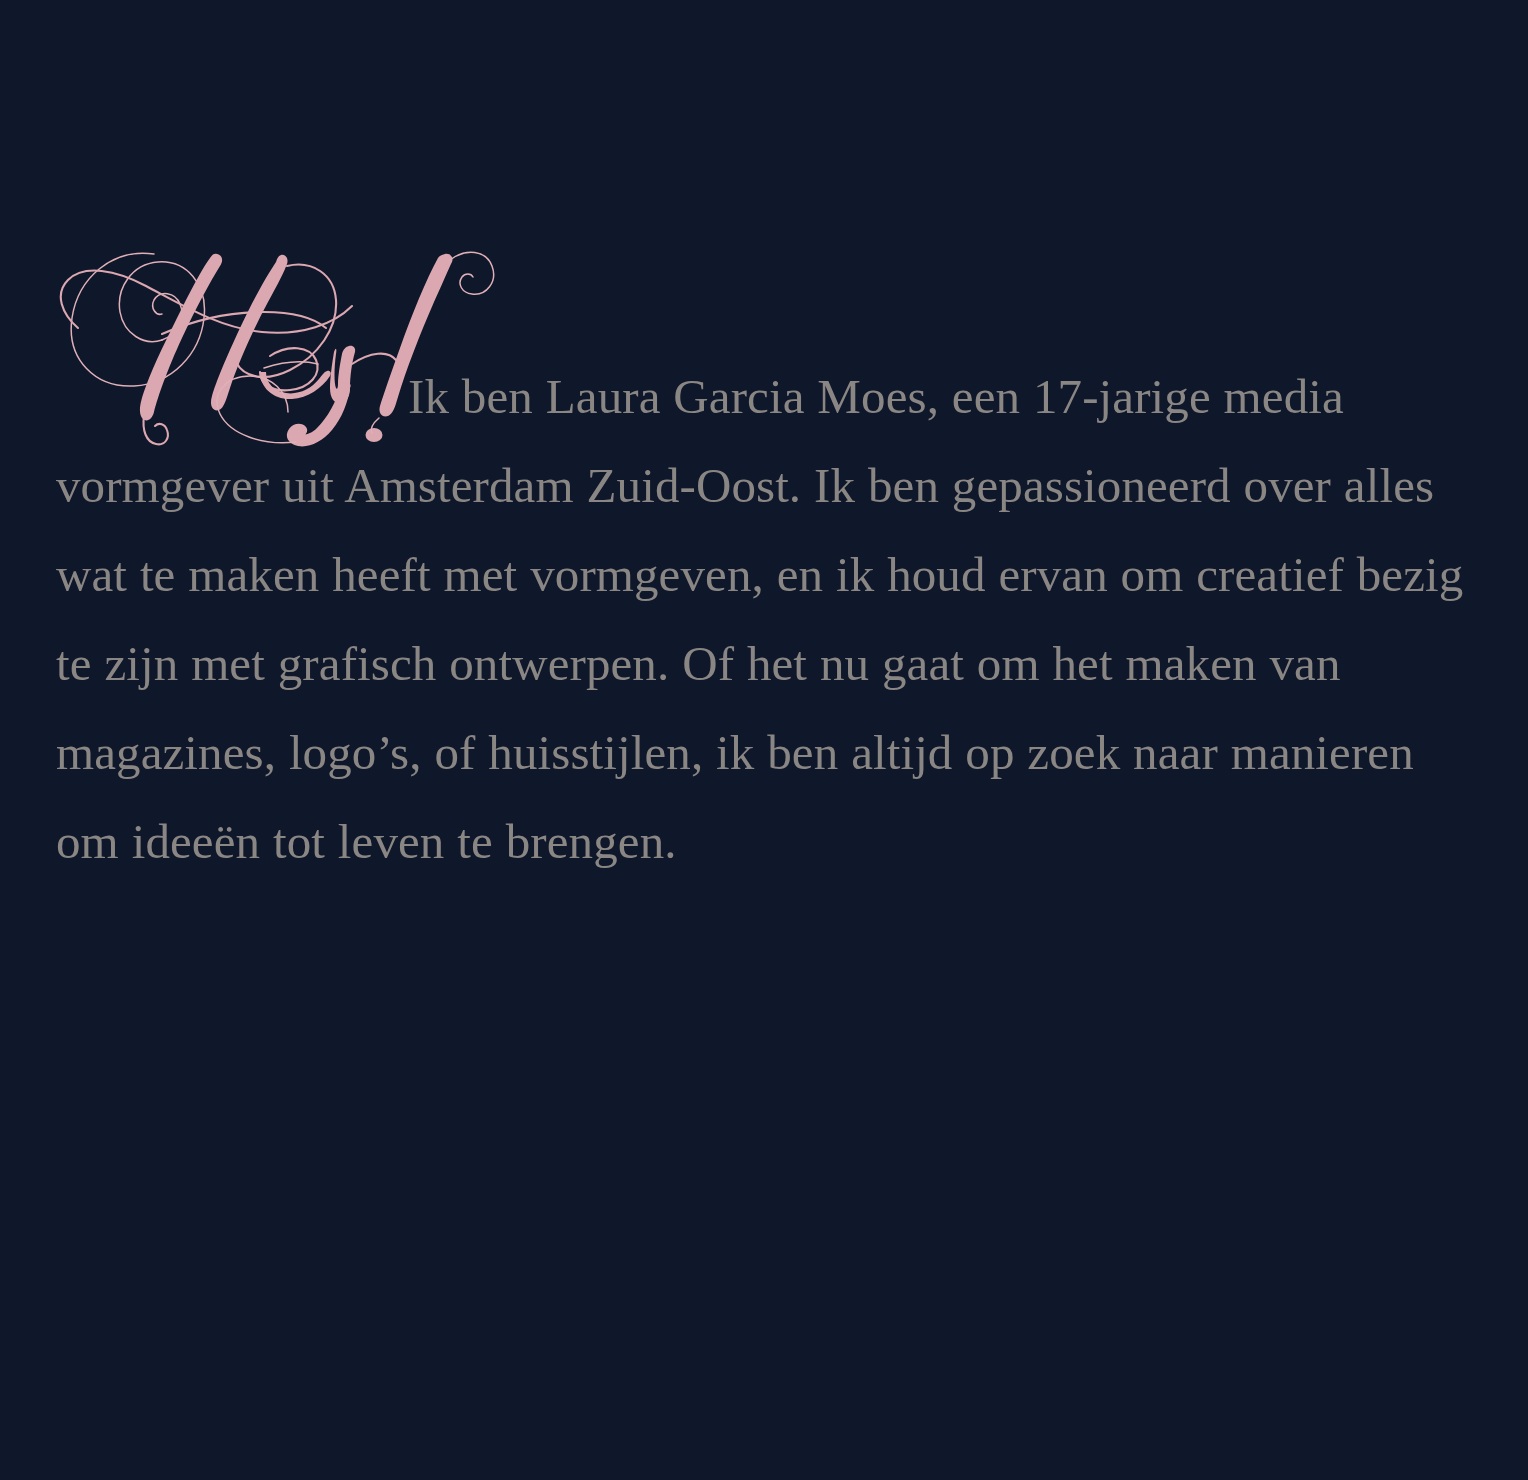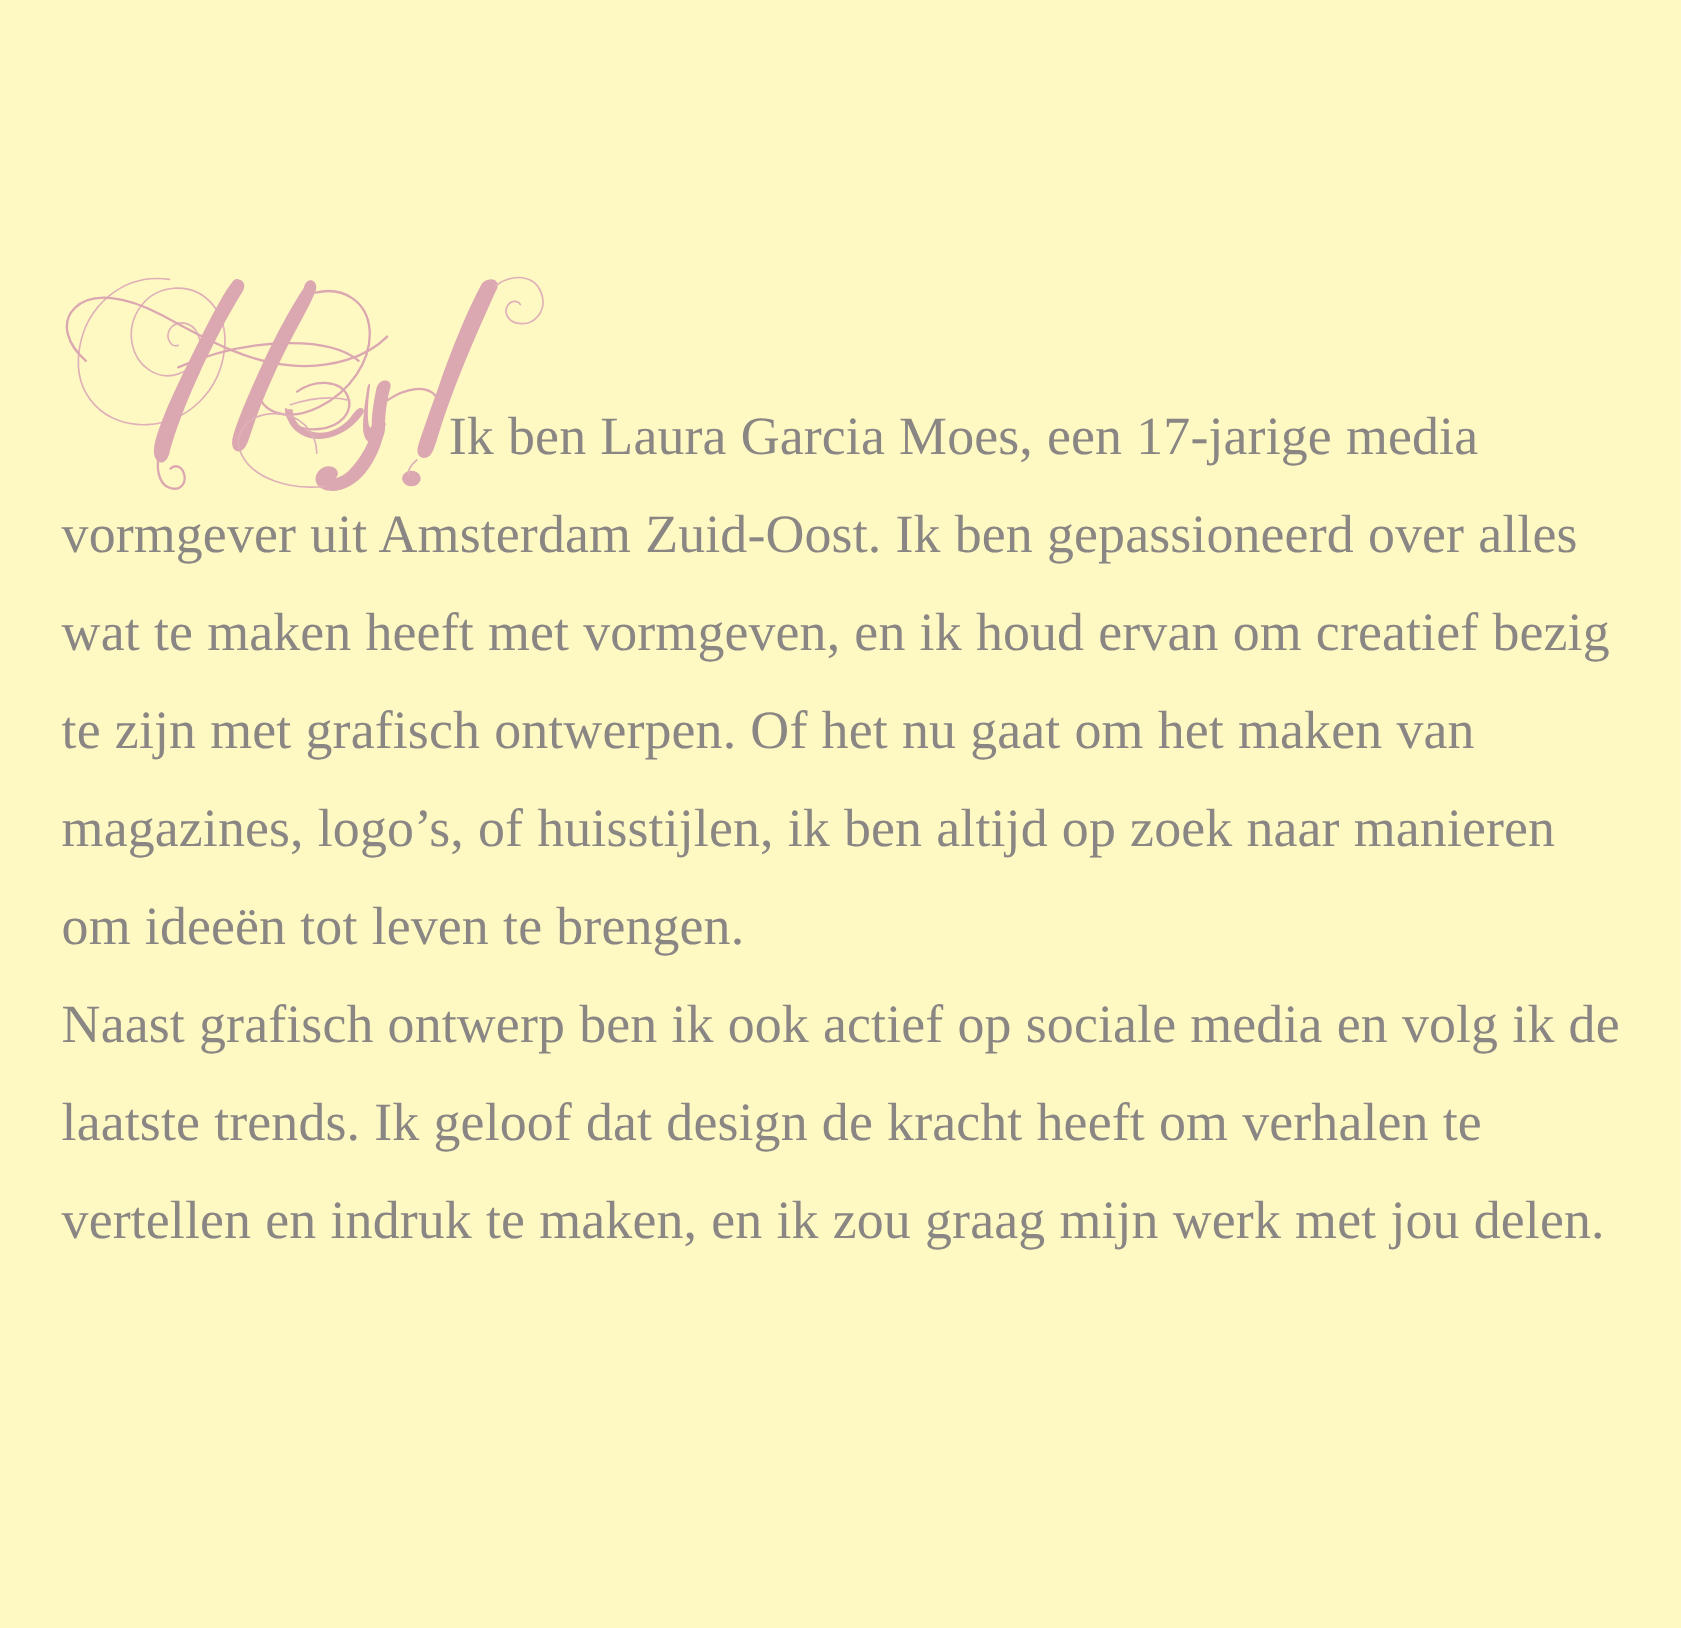--- a/index.html
+++ b/index.html
@@ -13,21 +13,21 @@
     height: 1480px;
     overflow: hidden;
     position: relative;
     font-family: "Liberation Serif", "DejaVu Serif", serif;
     -webkit-font-smoothing: antialiased;
   }
 
   #page {
     position: absolute;
     inset: 0;
-    background: #fef9c3;
+    background: #0f172a;
     overflow: hidden;
   }
 
   
   .script-wrap {
     position: absolute;
     left: 34px;
     top: 236px;
     width: 470px;
     height: 212px;
@@ -206,16 +206,15 @@
                C 431 37, 437 37, 439 41"></path>
 
       <ellipse class="script-thick" cx="340" cy="199" rx="8.5" ry="7"></ellipse>
 
       <path class="script-hair-thin" d="M 345 182 C 338 188, 336 193, 338 197"></path>
     </svg>
   </div>
 
   <div class="copy">
     <p class="para para-lead">Ik ben Laura Garcia Moes, een 17-jarige media vormgever uit Amsterdam Zuid-Oost. Ik ben gepassioneerd over alles wat te maken heeft met vormgeven, en ik houd ervan om creatief bezig te zijn met grafisch ontwerpen. Of het nu gaat om het maken van magazines, logo’s, of huisstijlen, ik ben altijd op zoek naar manieren om ideeën tot leven te brengen.</p>
-    <p class="para">Naast grafisch ontwerp ben ik ook actief op sociale media en volg ik de laatste trends. Ik geloof dat design de kracht heeft om verhalen te vertellen en indruk te maken, en ik zou graag mijn werk met jou delen.</p>
   </div>
 
 </div>
 
 </body></html>

